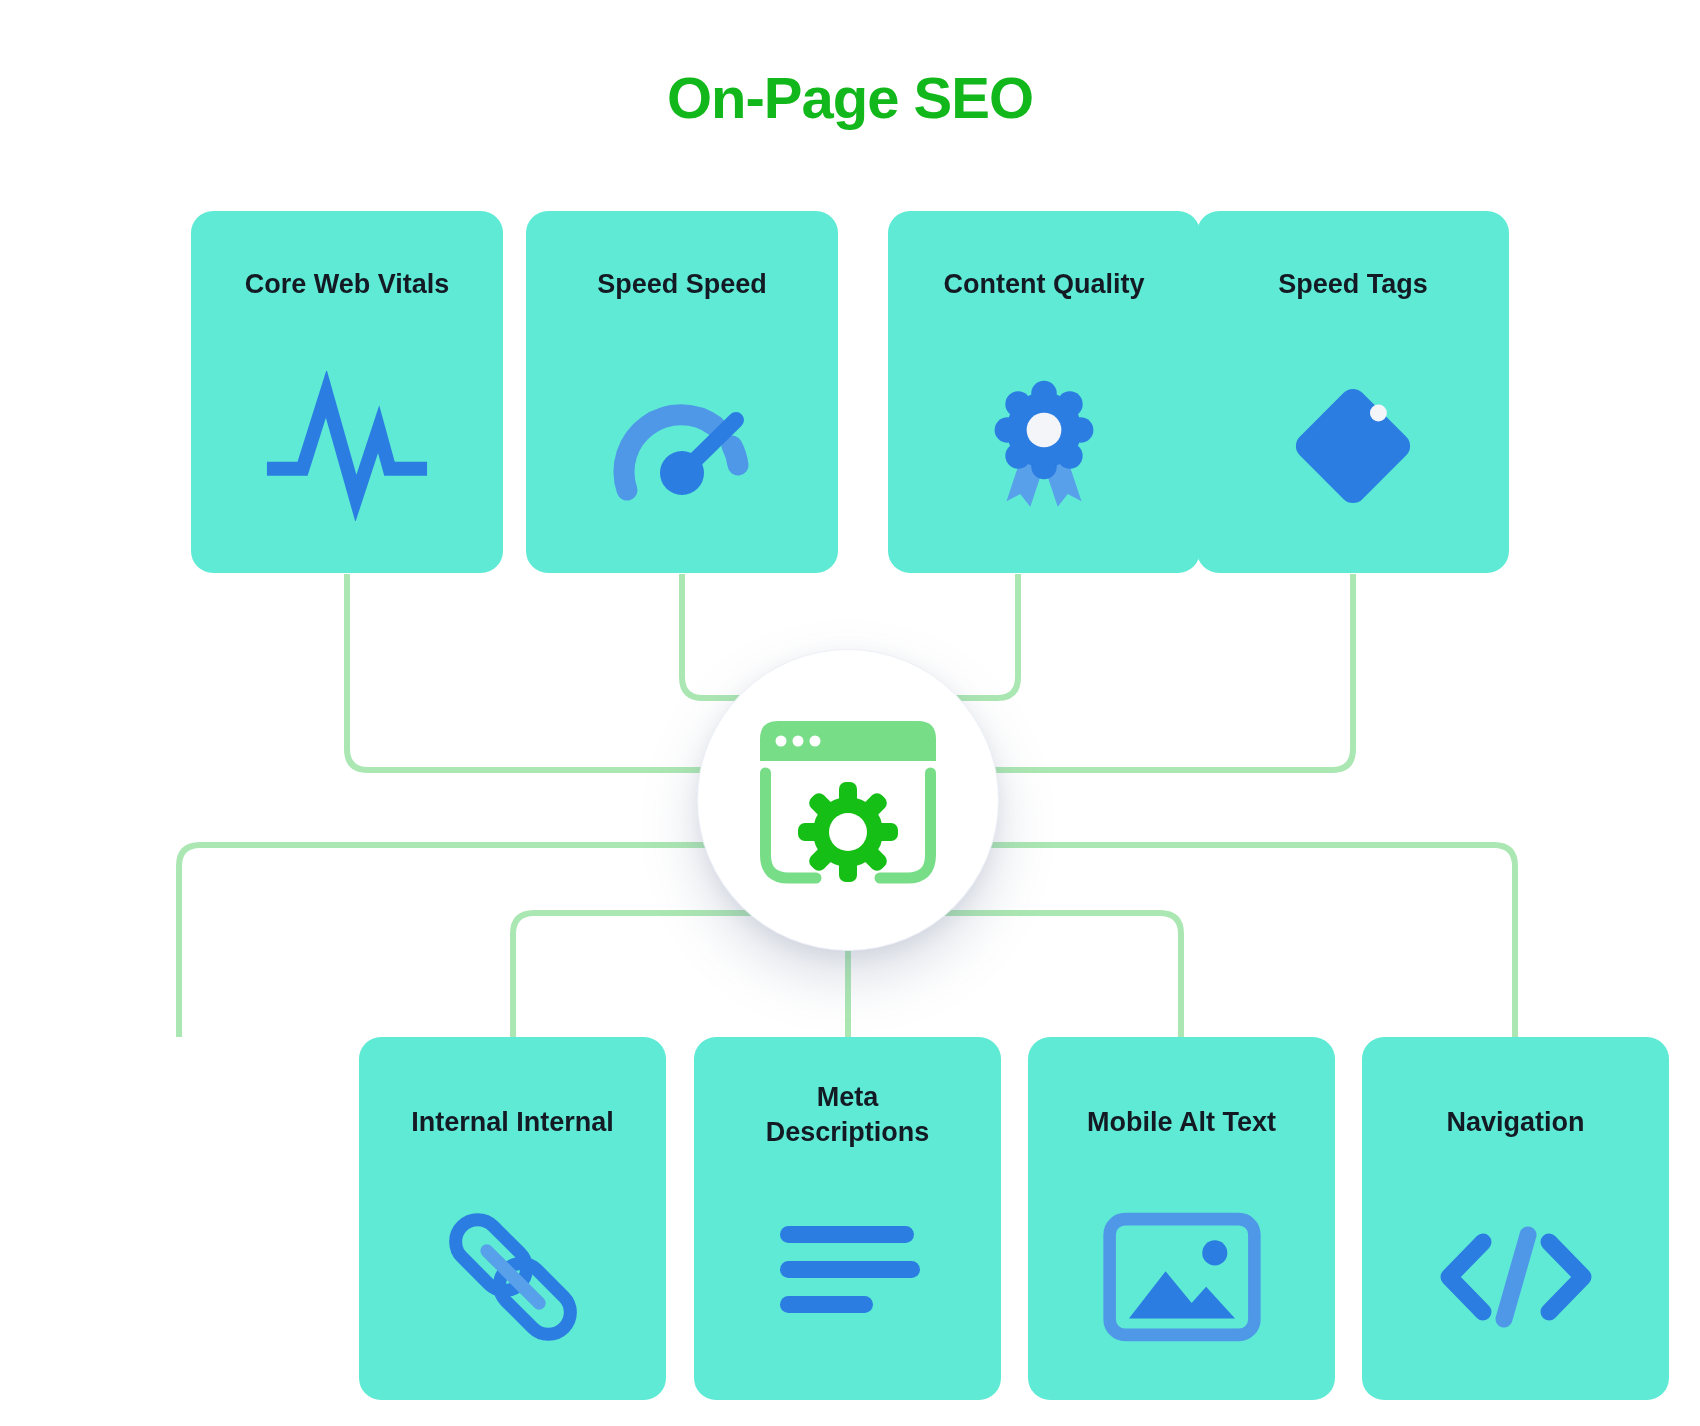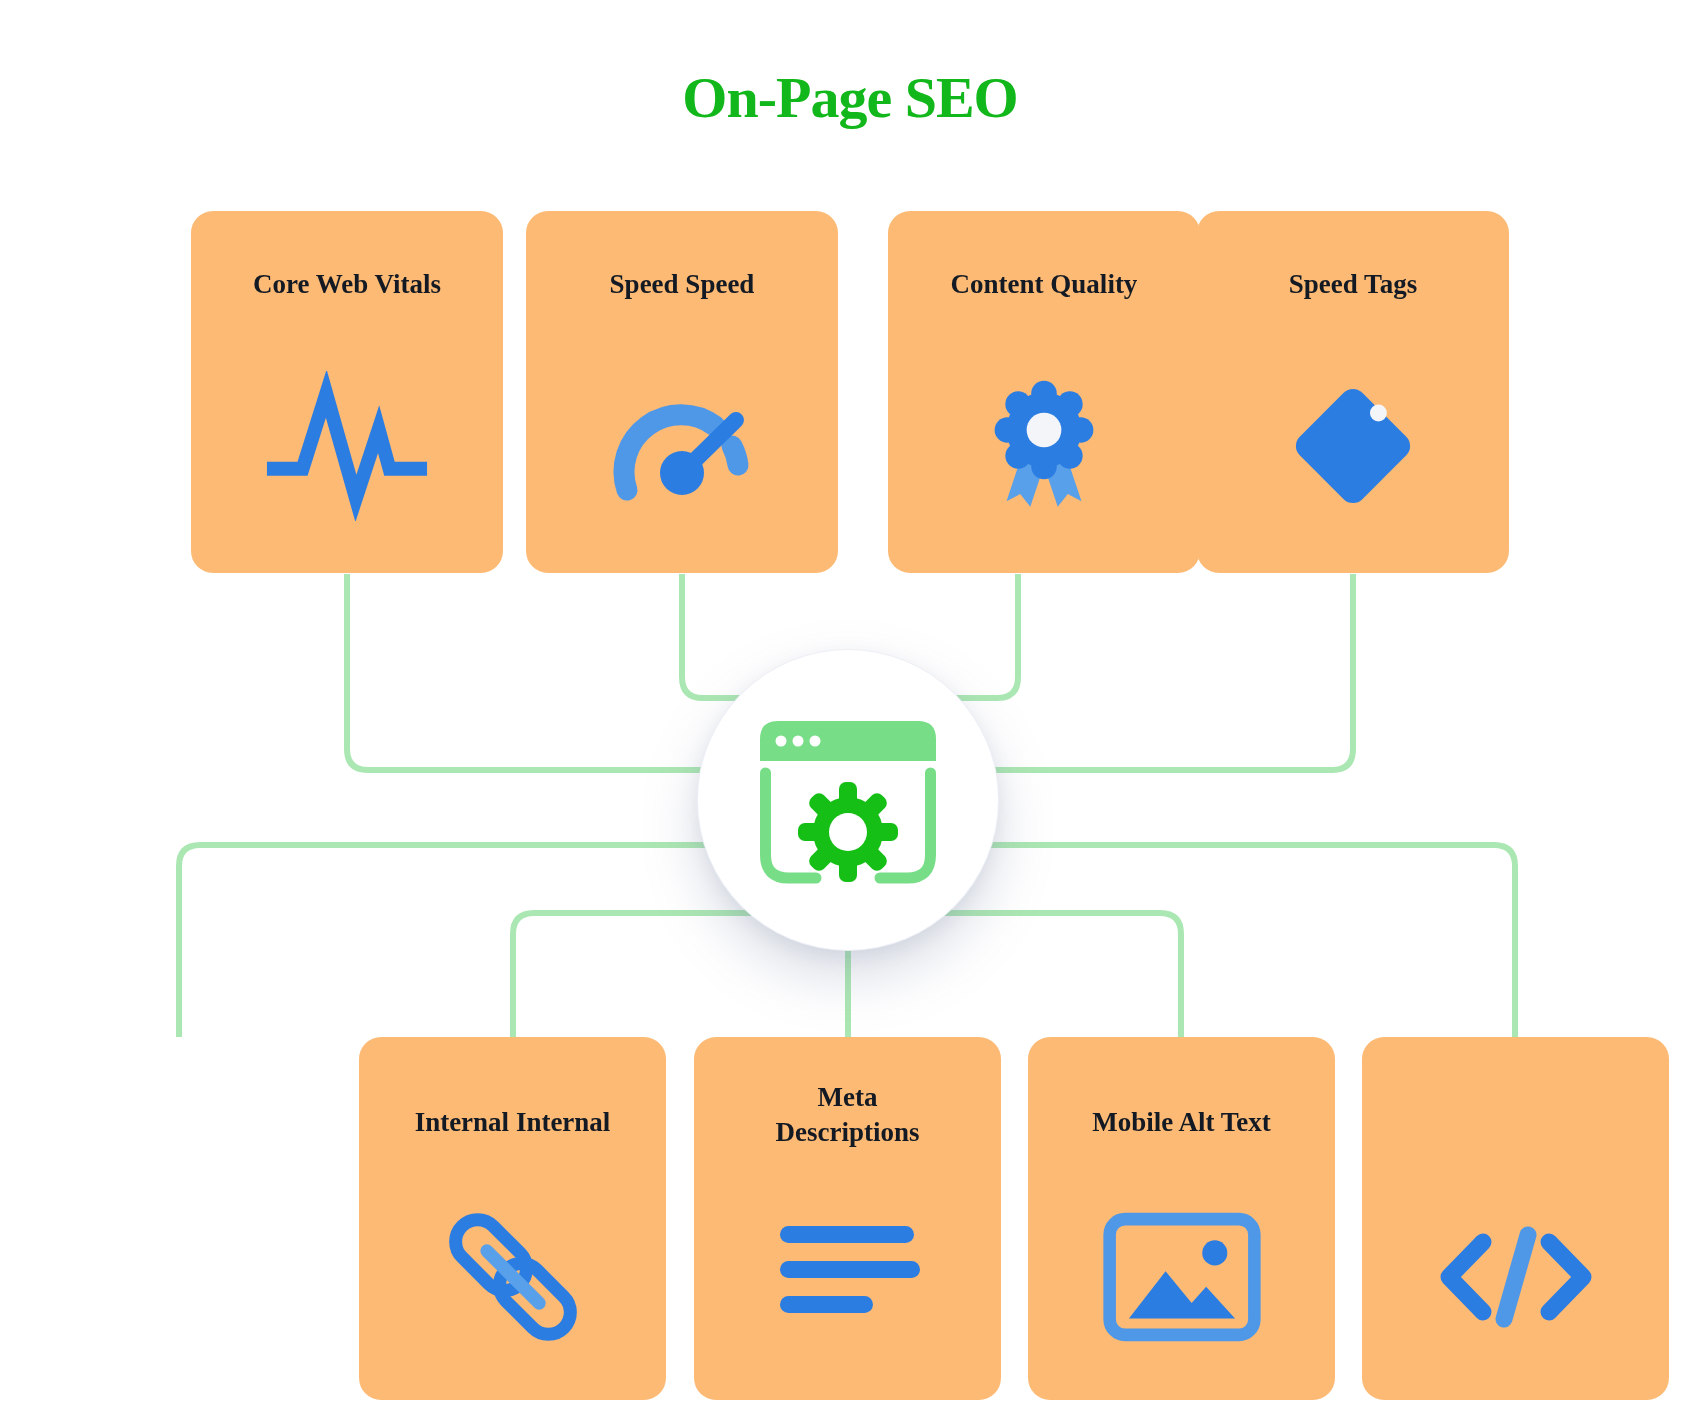--- a/index.html
+++ b/index.html
@@ -1,27 +1,27 @@
 <!DOCTYPE html>
 <html><head>
 <meta charset="utf-8">
 <style>
   html,body{margin:0;padding:0;background:#ffffff;}
   .stage{
     position:relative;width:1700px;height:1426px;background:#ffffff;
-    font-family:Liberation Serif, serif;overflow:hidden;
+    font-family:Liberation Sans, sans-serif;overflow:hidden;
   }
   .title{
     position:absolute;top:64px;left:0;right:0;margin:0;
     text-align:center;font-size:58px;font-weight:700;color:#12b81b;
     letter-spacing:-1px;
   }
   .connectors{position:absolute;left:0;top:0;width:1700px;height:1426px;}
   .card{
-    position:absolute;background:#fdba74;border-radius:22px;
+    position:absolute;background:#5eead4;border-radius:22px;
   }
   .card.top-row{width:312px;height:362px;top:211px;}
   .card.bottom-row{width:307px;height:363px;top:1037px;}
   .card-label{
     position:absolute;left:0;right:0;text-align:center;
     font-size:27px;font-weight:700;color:#141a24;line-height:1.3;
   }
   .top-row .card-label{top:56px;}
   .bottom-row .card-label{top:68px;}
   .card-label.two-line{top:43px;left:50%;transform:translateX(-50%);width:185px;}
@@ -165,20 +165,21 @@
     <div class="card-icon">
       <svg width="164" height="136" viewBox="0 0 170 140">
         <rect x="10" y="10" width="150" height="120" rx="16" fill="none" stroke="#4f98e8" stroke-width="13"></rect>
         <circle cx="119" cy="45" r="13" fill="#2b7de2"></circle>
         <path d="M30,113 L68,64 L95,97 L110,80 L140,113 Z" fill="#2b7de2"></path>
       </svg>
     </div>
   </div>
 
   <div class="card bottom-row" style="left:1362px;">
+    <div class="card-label">Navigation</div>
     <div class="card-icon">
       <svg width="170" height="140" viewBox="0 0 170 140">
         <polyline points="52,35 18,70 52,105" fill="none" stroke="#2b7de2" stroke-width="17" stroke-linecap="round" stroke-linejoin="round"></polyline>
         <polyline points="118,35 152,70 118,105" fill="none" stroke="#2b7de2" stroke-width="17" stroke-linecap="round" stroke-linejoin="round"></polyline>
         <line x1="97" y1="28" x2="73" y2="112" stroke="#4f98e8" stroke-width="17" stroke-linecap="round"></line>
       </svg>
     </div>
   </div>
 
 </div>

